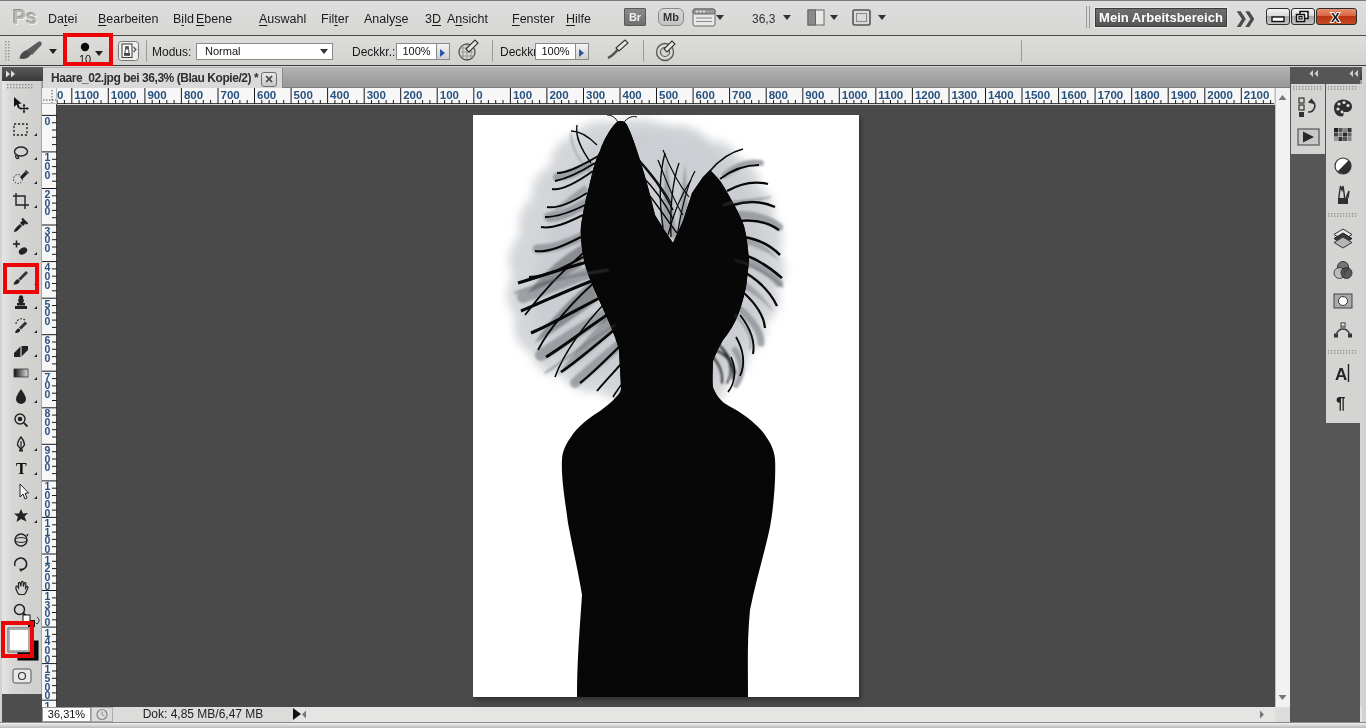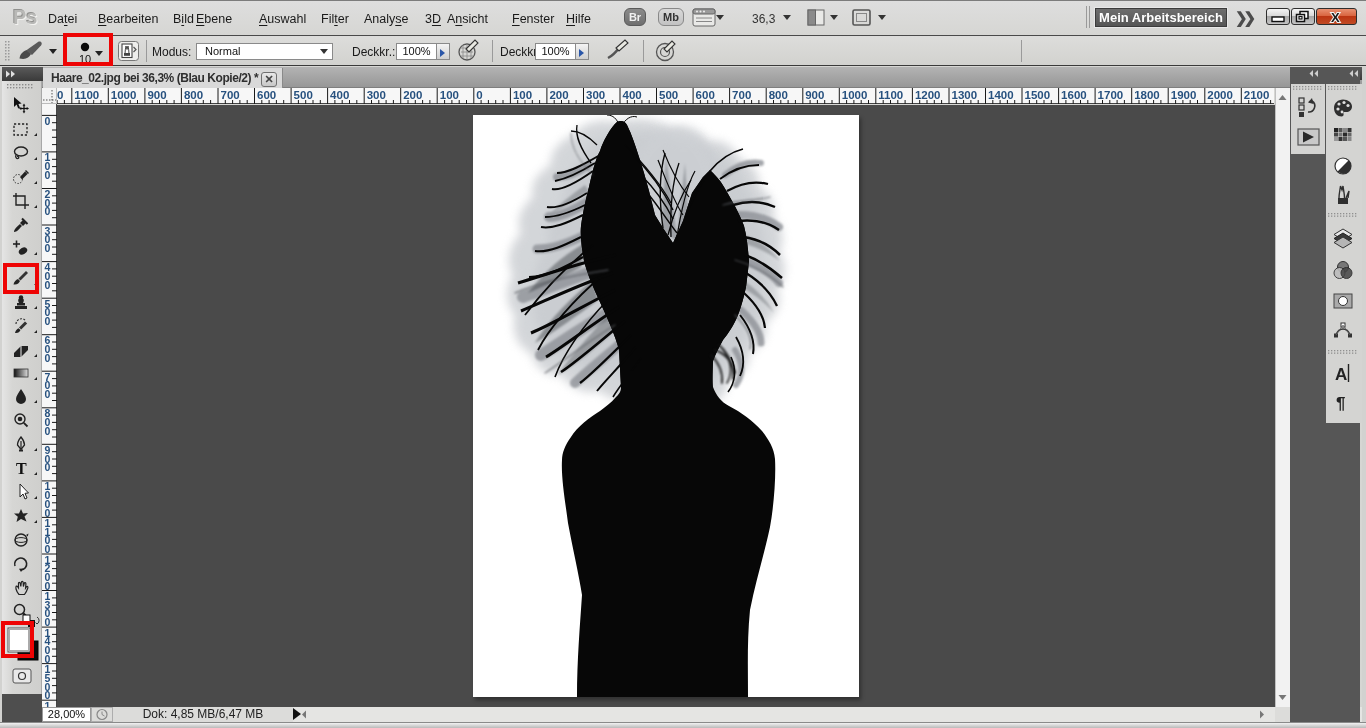--- a/index.html
+++ b/index.html
@@ -13,21 +13,21 @@
     border-top:1px solid #7c7c7c; }
   #pslogo { left:13px; top:6px; font-size:20px; font-weight:bold; color:#b9b9b7;
     text-shadow:-1px -1px 0 #8f8f8d, 1px 1px 0 #f2f2f0; }
   .menu { top:12px; font-size:12.5px; color:#1a1a1a; }
   .menu u { text-decoration:underline; text-underline-offset:2px; }
 
   
   .tbbtn { top:8px; height:18px; font-size:11px; }
   #btn-br { left:624px; width:22px; background:linear-gradient(#8b8b8b,#6f6f6f);
     border:1px solid #5a5a5a; color:#f0f0f0; text-align:center; line-height:16px;
-    border-radius:6px; font-weight:bold; }
+    border-radius:1px; font-weight:bold; }
   #btn-mb { left:658px; width:26px; background:linear-gradient(#d9d9d9,#c2c2c2);
     border:1px solid #888; color:#333; text-align:center; line-height:16px;
     border-radius:6px; font-weight:bold; }
   #zoomtxt { left:752px; top:12px; font-size:12px; color:#333; }
   .ddarrow { width:0; height:0; border-left:4px solid transparent; border-right:4px solid transparent;
     border-top:5px solid #333; }
   #sep-title { left:1086px; top:6px; width:4px; height:22px;
     border-left:1px solid #9a9a9a; border-right:1px solid #9a9a9a; }
   #workspace-btn { left:1095px; top:8px; width:132px; height:19px;
     background:linear-gradient(#6e6e6e,#555); border:1px solid #3c3c3c;
@@ -782,21 +782,21 @@
       <path d="M262,200 C274,212 280,224 277,234" stroke-width="1.3"></path>
     </g>
     <path fill="#070707" d="M104,582 C104,545 107,510 109,480 C106,460 99,430 95,408 C92,385 88,362 89,345 C89,338 92,330 98,322 C104,312 117,302 127,296 C132,292 138,288 143,282 C146,279 148,277 148,272 L148,256 L239,256 L240,272 C243,280 248,287 256,291 C268,297 280,306 289,316 C296,325 301,333 302,344 C303,362 301,390 297,412 C291,440 283,465 277,495 C274,525 275,555 275,582 Z"></path>
   </svg>
   </div>
 </div>
 
 <div id="statusrow" class="abs"></div>
 <div id="status-left-dark" class="abs"></div>
 <div id="vscroll" class="abs"></div>
-<div id="zoomfield" class="abs">28,00%</div>
+<div id="zoomfield" class="abs">36,31%</div>
 <div id="dokbtn" class="abs"></div>
 <div id="doktext" class="abs">Dok: 4,85 MB/6,47 MB</div>
 <div id="dokarrow" class="abs"></div>
 
 <div id="rightdock" class="abs"></div>
 <div id="rcol1" class="abs"><svg width="34" height="70">
       <rect x="2" y="2.0" width="1.3" height="1.3" fill="#8f8f8f"></rect>
       <rect x="5" y="2.0" width="1.3" height="1.3" fill="#8f8f8f"></rect>
       <rect x="8" y="2.0" width="1.3" height="1.3" fill="#8f8f8f"></rect>
       <rect x="11" y="2.0" width="1.3" height="1.3" fill="#8f8f8f"></rect>

